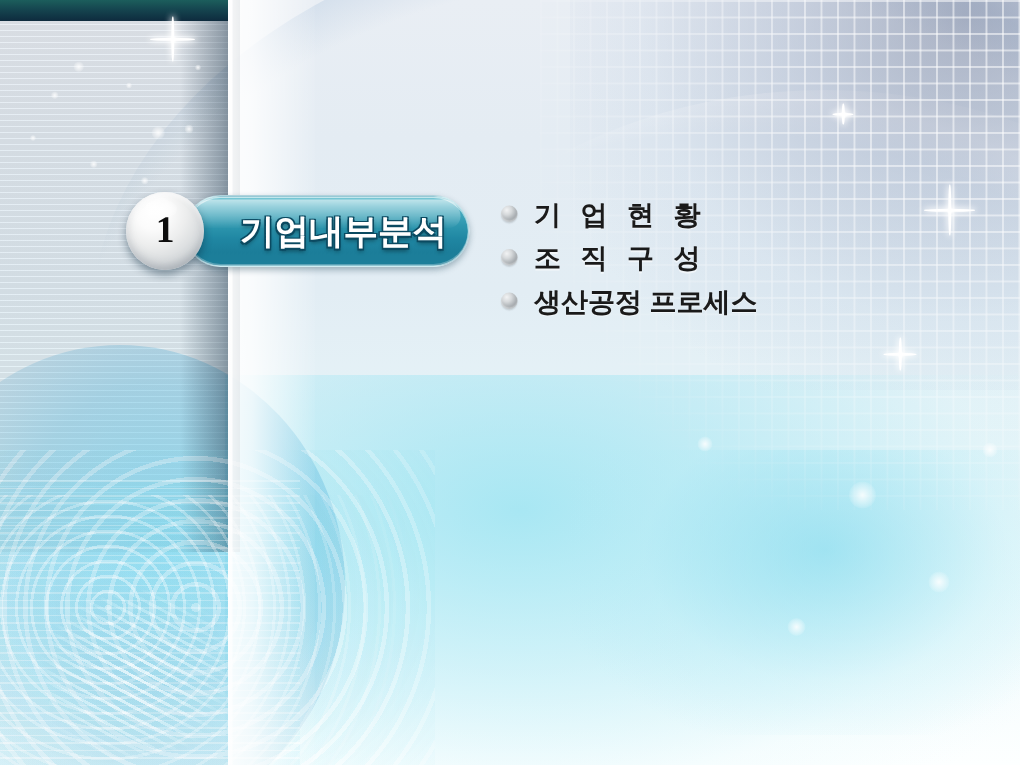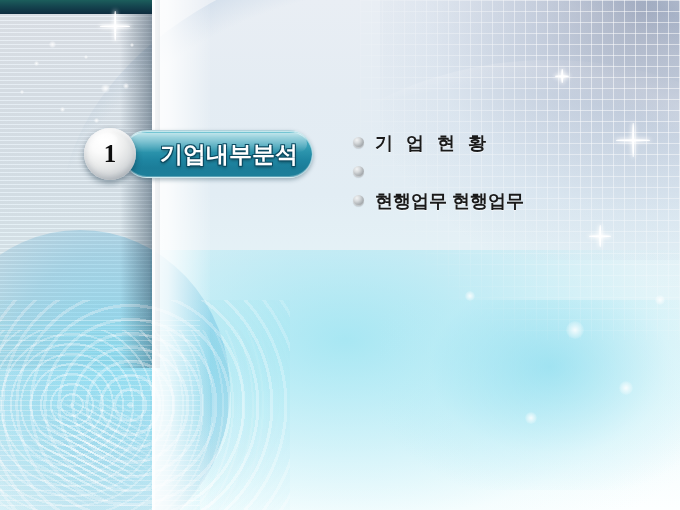--- a/index.html
+++ b/index.html
@@ -347,21 +347,21 @@
     font-size: 25px;
     font-weight: bold;
     color: #0d0d0d;
     font-family: "Liberation Serif", "DejaVu Serif", serif;
     padding-bottom: 1px;
   }
 
   
   #bullet-list {
     position: absolute;
-    left: 353px;
+    left: 334px;
     top: 128px;
     width: 300px;
     margin: 0;
     padding: 0;
     list-style: none;
   }
   .bullet-item {
     display: flex;
     align-items: center;
     height: 29px;
@@ -455,20 +455,21 @@
     <div id="step-number">1</div>
   </div>
 
   <ul id="bullet-list">
       <li class="bullet-item">
         <span class="bullet-marker"></span>
         <span class="bullet-text spaced">기 업 현 황</span>
       </li>
       <li class="bullet-item">
         <span class="bullet-marker"></span>
+        <span class="bullet-text spaced">조 직 구 성</span>
       </li>
       <li class="bullet-item">
         <span class="bullet-marker"></span>
-        <span class="bullet-text">현행업무 현행업무</span>
+        <span class="bullet-text">생산공정 프로세스</span>
       </li>
     </ul>
 
 </div>
 
 </body></html>

